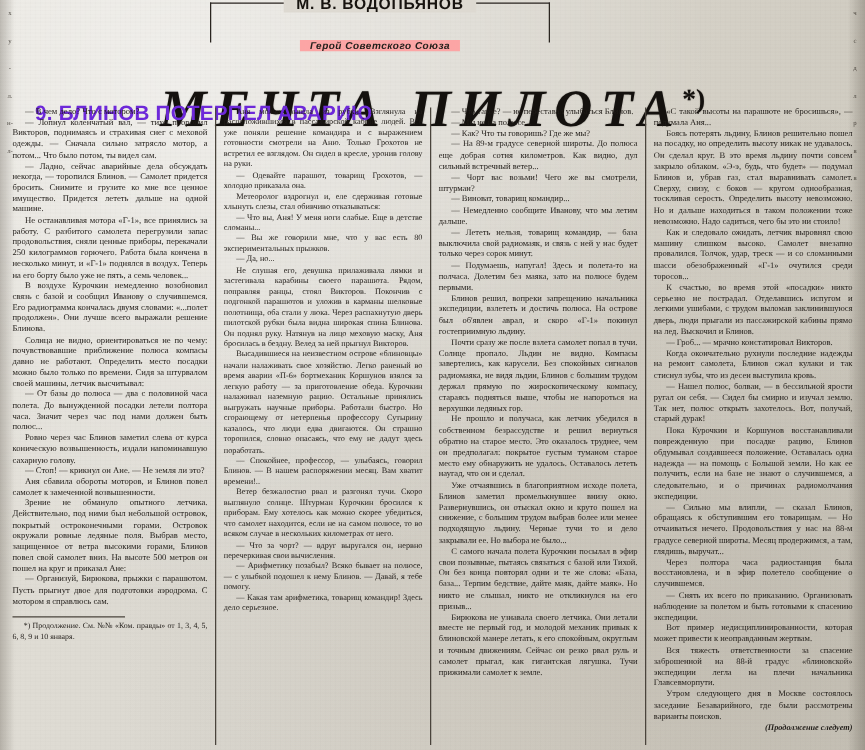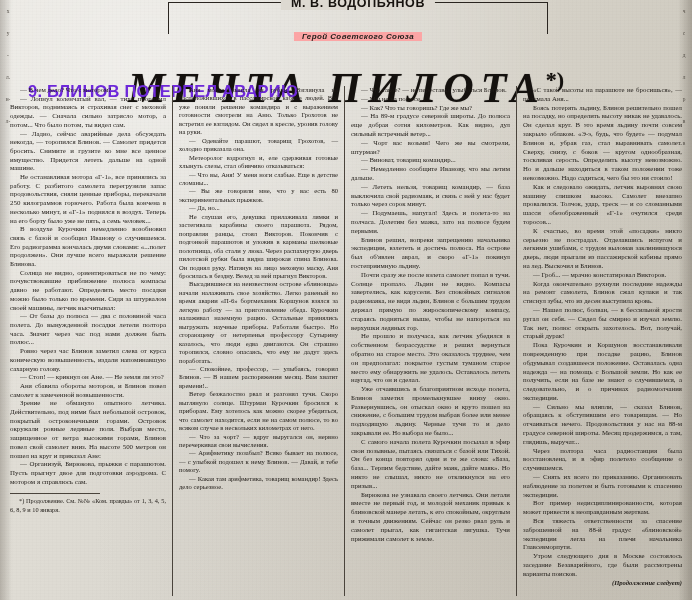--- a/index.html
+++ b/index.html
@@ -38,21 +38,21 @@
     position: absolute;
     inset: 0;
     padding: 0;
   }
 
   
   .author-box {
     position: absolute;
     left: 168px;
     top: 2px;
-    width: 380px;
+    width: 272px;
     text-align: center;
   }
   .author-rule-wrap {
     position: relative;
     border: 1px solid #2a2520;
     border-bottom: none;
     height: 32px;
     box-sizing: border-box;
   }
   .author-name {

